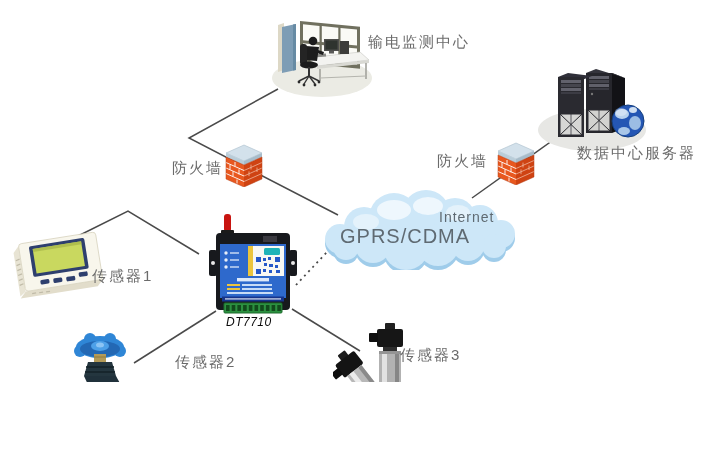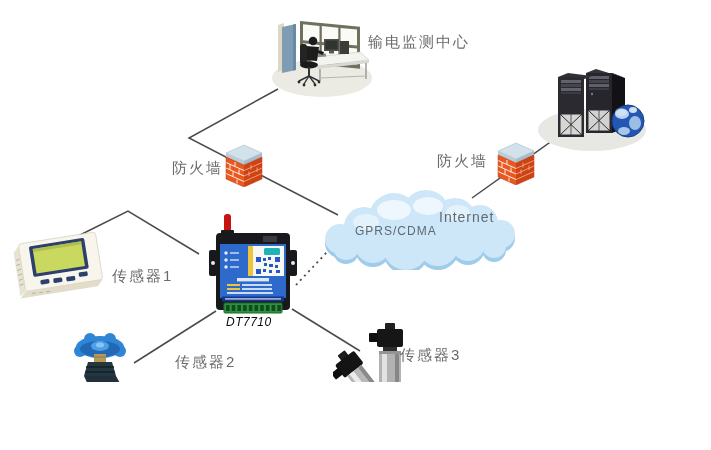--- a/index.html
+++ b/index.html
@@ -345,30 +345,31 @@
       <g stroke="#6e6e6e" stroke-width="1">
         <line x1="-6" y1="42" x2="6" y2="42"></line>
           <line x1="-6" y1="45" x2="6" y2="45"></line>
         <line x1="-6" y1="48" x2="6" y2="48"></line>
       </g>
     </g>
   </svg>
 
   <div class="lbl" style="left:368px;top:33px">输电监测中心</div>
 
+  <div class="lbl" style="left:577px;top:144px">数据中心服务器</div>
 
   <div class="lbl" style="left:172px;top:159px">防火墙</div>
 
   <div class="lbl" style="left:437px;top:152px">防火墙</div>
 
-  <div class="lbl lbl-cloud" style="left:355px;top:224px;font-size:12px">GPRS/CDMA</div>
+  <div class="lbl lbl-cloud" style="left:340px;top:224px;font-size:20px">GPRS/CDMA</div>
 
   <div class="lbl lbl-cloud" style="left:439px;top:209px;font-size:14px">Internet</div>
 
   <div class="lbl lbl-dtu" style="left:226px;top:315px">DT7710</div>
 
-  <div class="lbl" style="left:112px;top:267px">传感器1</div>
+  <div class="lbl" style="left:92px;top:267px">传感器1</div>
 
   <div class="lbl" style="left:175px;top:353px">传感器2</div>
 
   <div class="lbl" style="left:400px;top:346px">传感器3</div>
 
 </div>
 
 </body></html>

